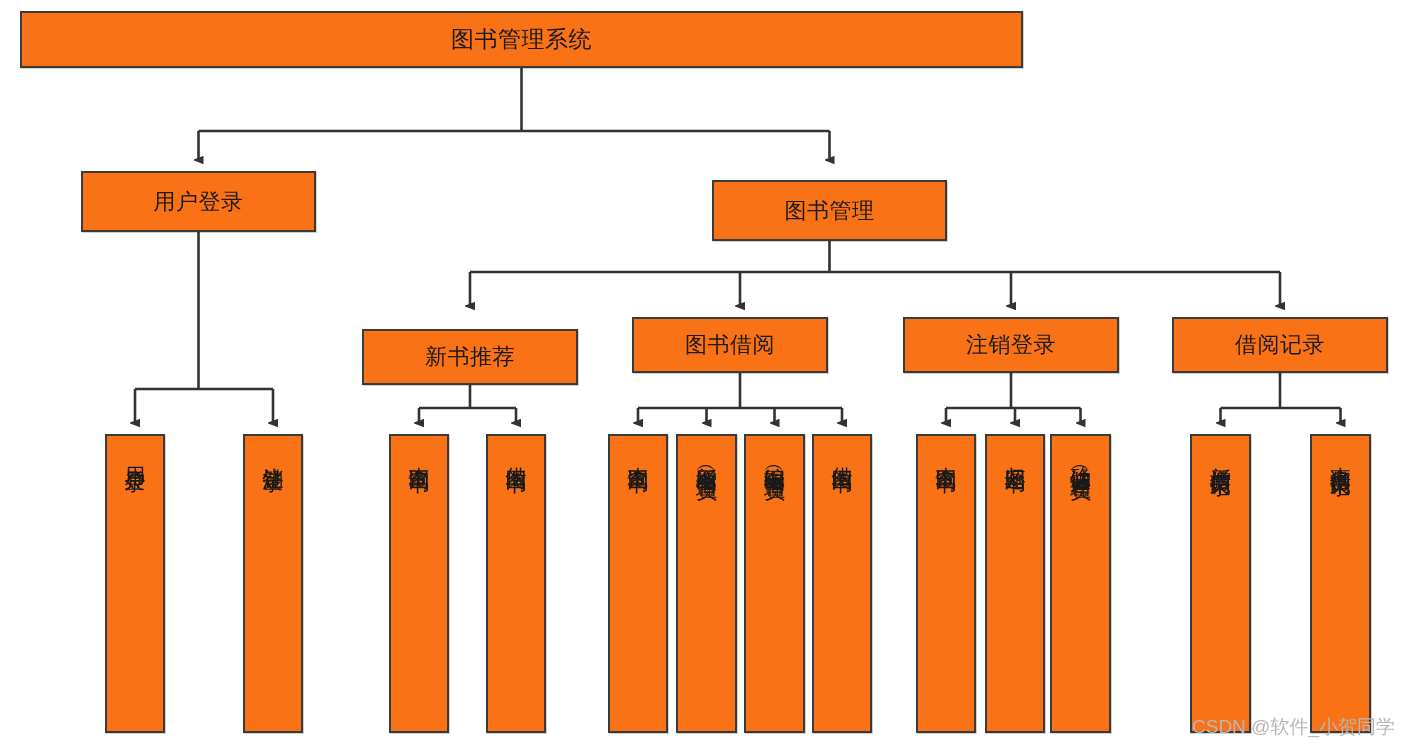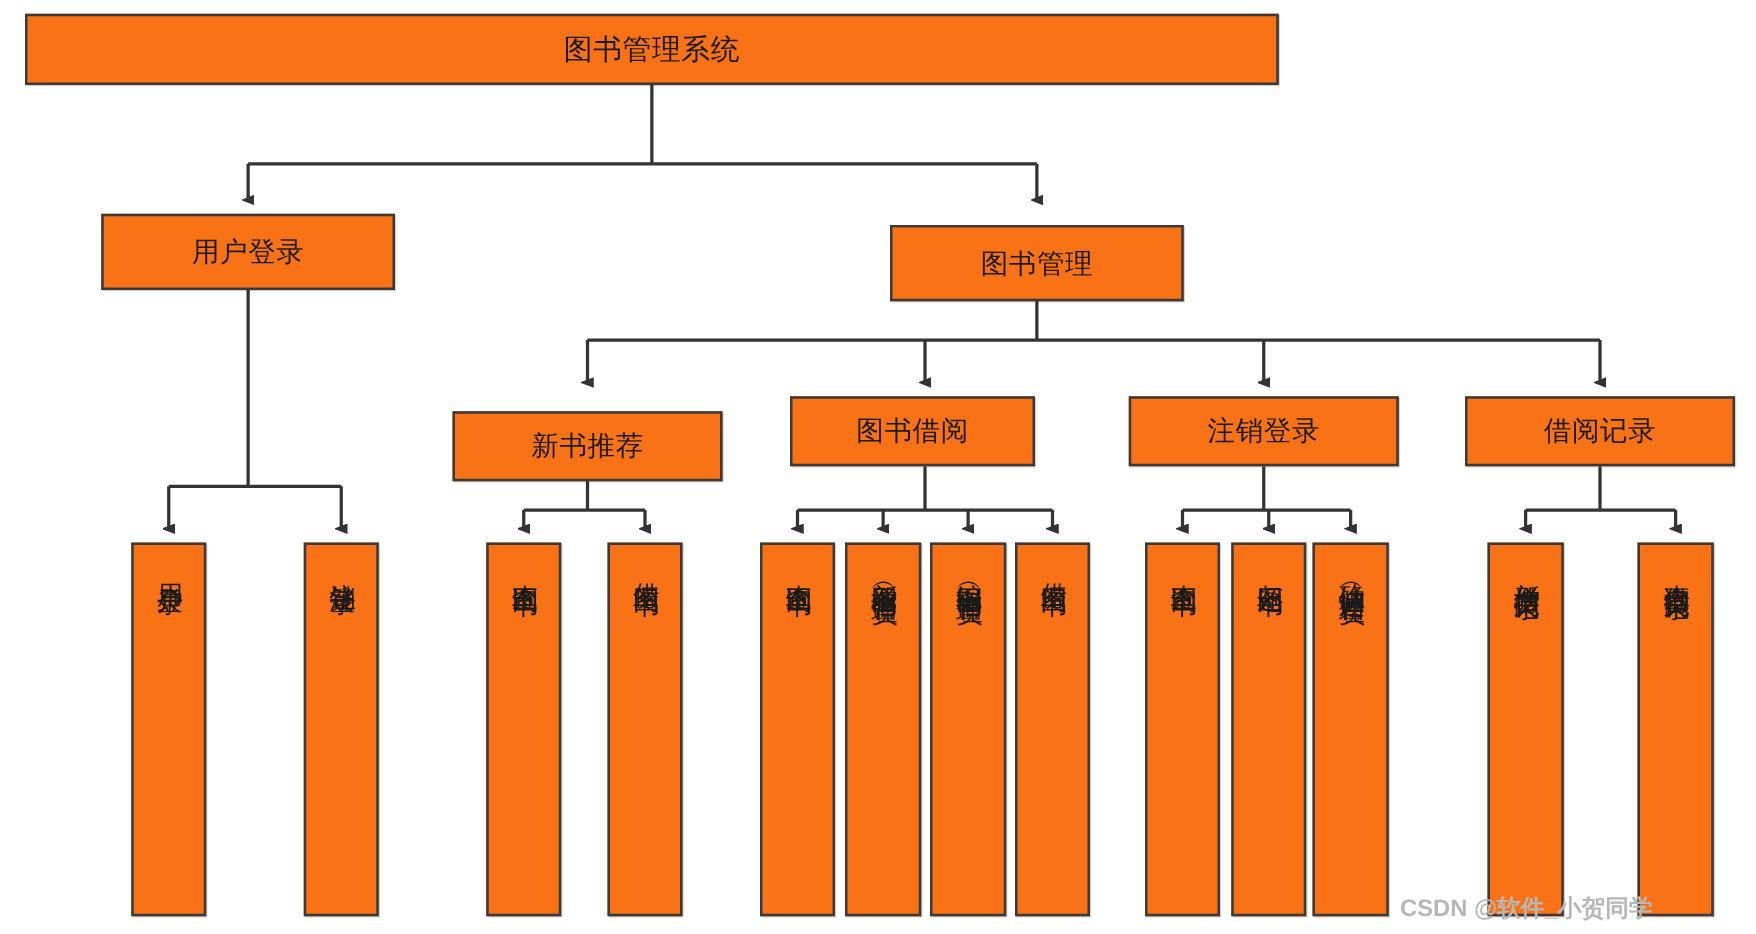--- a/index.html
+++ b/index.html
@@ -174,15 +174,15 @@
         <span class="node-label">确认归还（管理员）</span>
       </div>
       <div class="node vertical" style="left: 1190px; top: 434px; width: 61px; height: 299px;">
         <span class="node-label">新增借阅记录</span>
       </div>
       <div class="node vertical" style="left: 1310px; top: 434px; width: 61px; height: 299px;">
         <span class="node-label">查询借阅记录</span>
       </div>
     </div>
 
-  <div class="watermark" style="left: 1120px; top: 714px; font-weight: bold;">CSDN @软件_小贺同学</div>
+  <div class="watermark" style="left: 1192px; top: 714px;">CSDN @软件_小贺同学</div>
 
 </div>
 
 </body></html>

